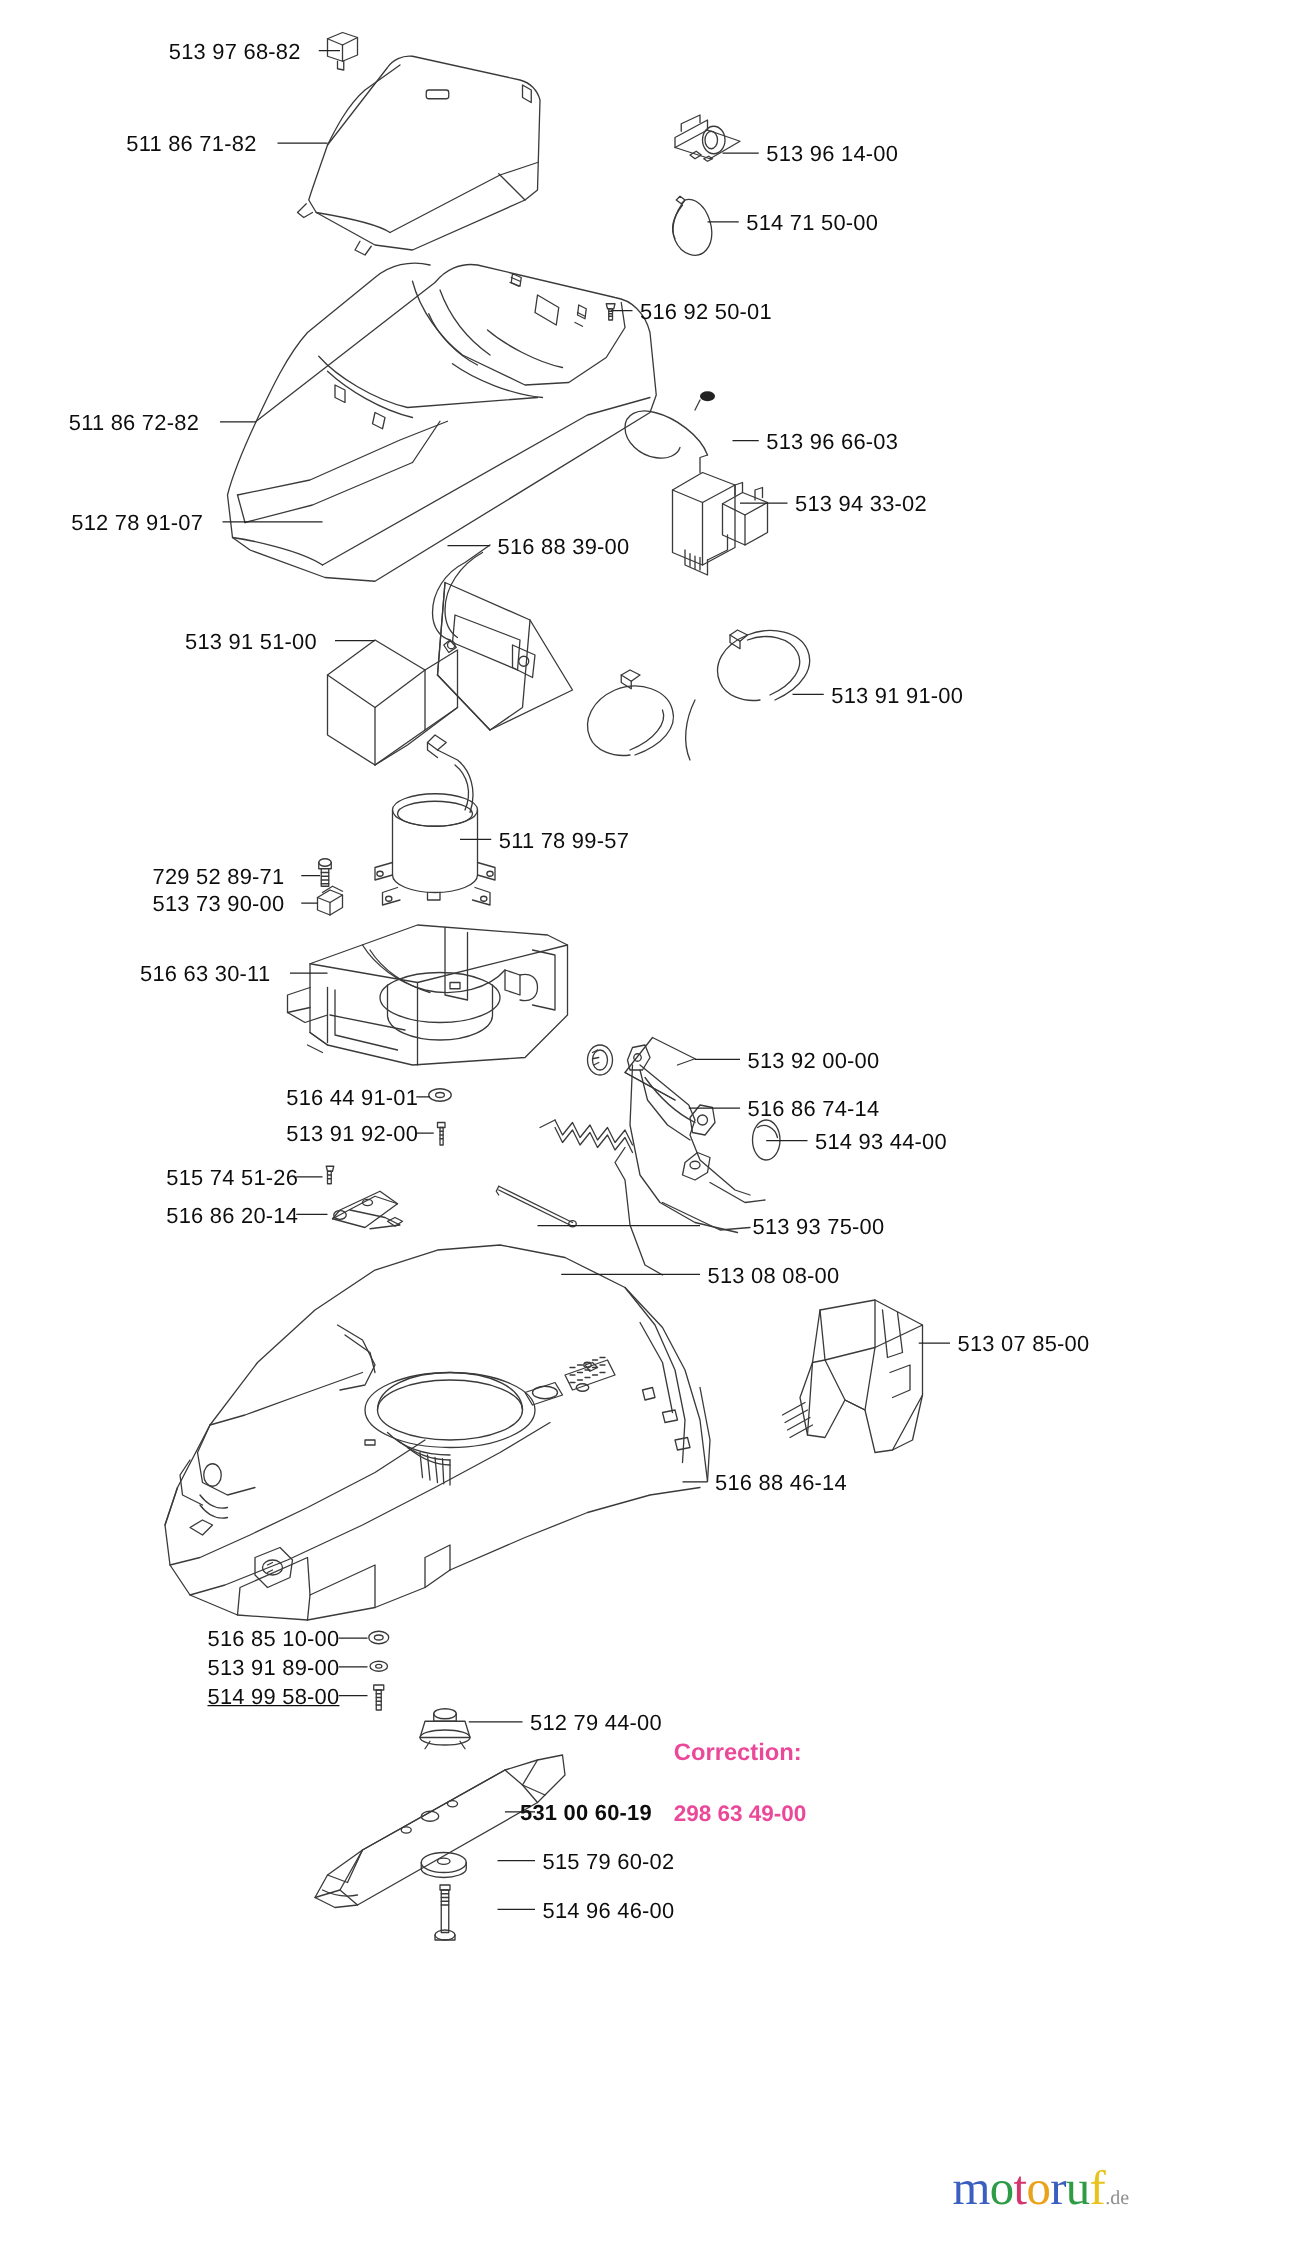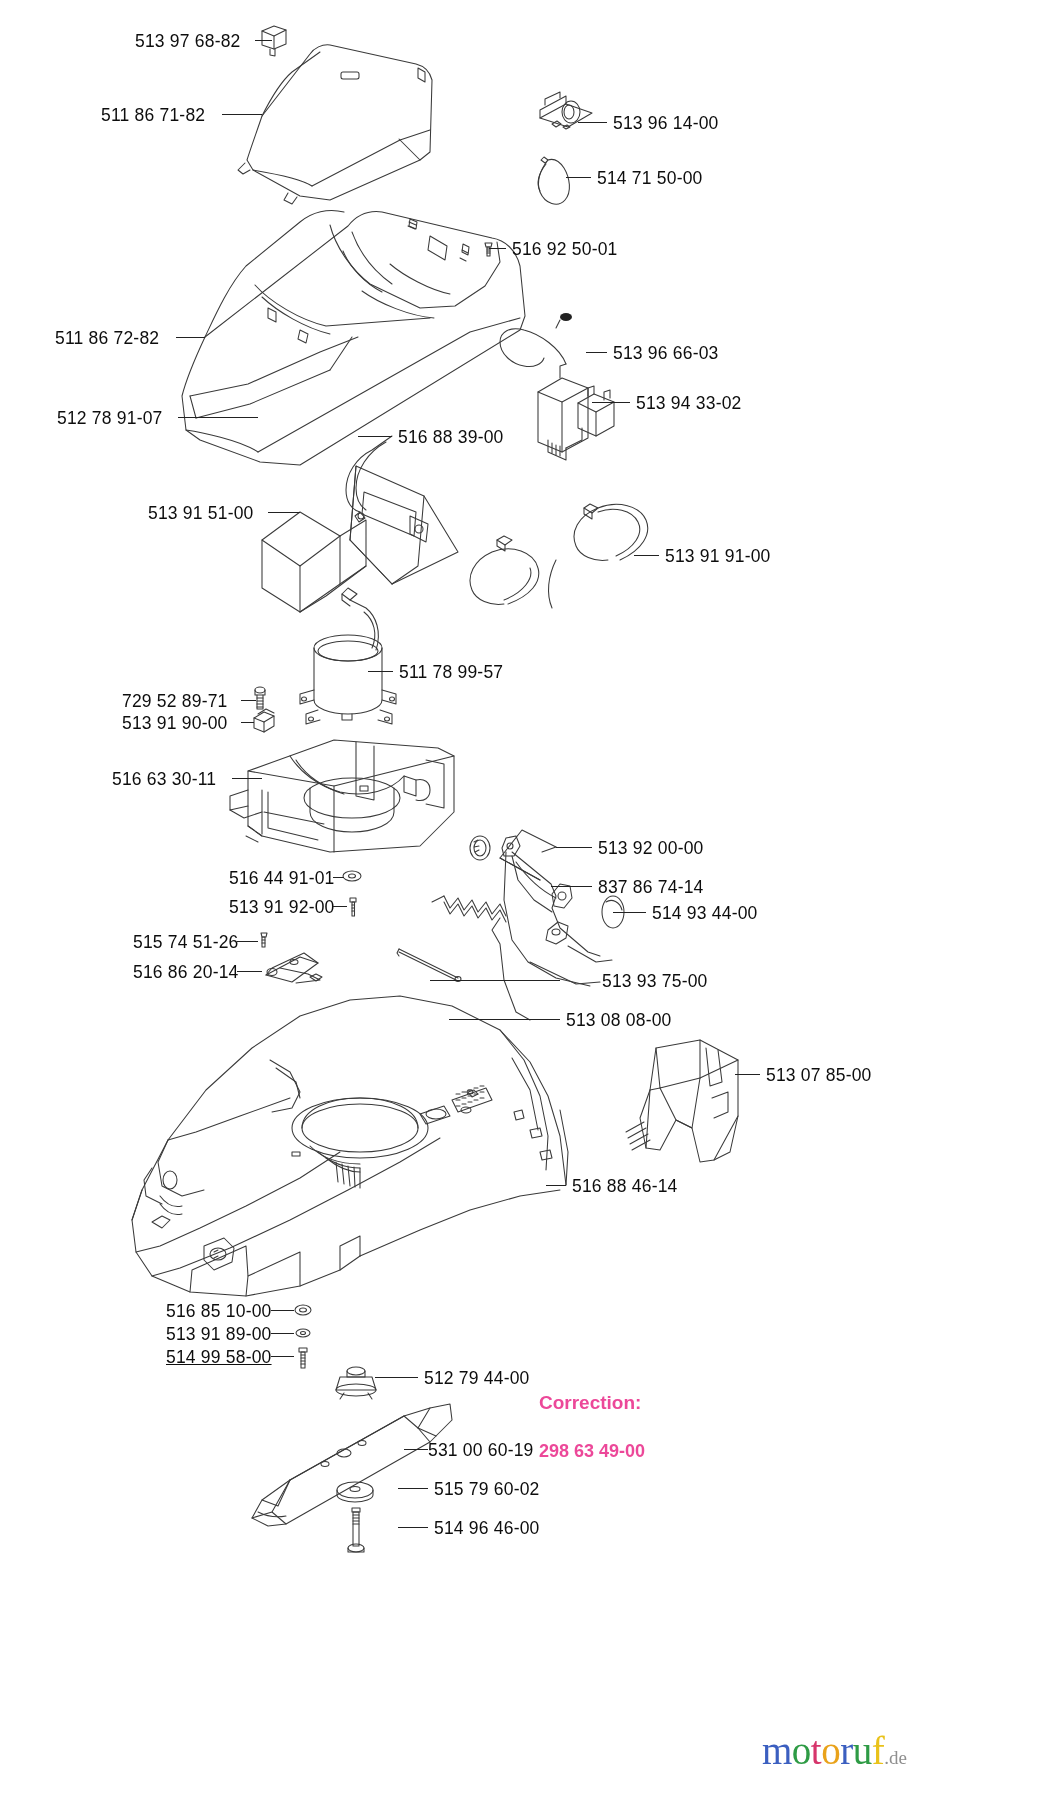--- a/index.html
+++ b/index.html
@@ -18,21 +18,21 @@
     white-space:nowrap;
     line-height:1;
   }
   .leader{position:absolute;height:0;border-top:1.1px solid #222;}
   .svgwrap{position:absolute;left:0;top:0;width:1045px;height:1800px;pointer-events:none;}
   .corr{position:absolute;font-size:19px;color:#ec4899;white-space:nowrap;font-weight:bold;}
   
   #wm{position:absolute;left:762px;top:1728px;font-size:39px;
       font-family:"Liberation Serif", serif; letter-spacing:-0.5px;}
   #wm span{font-weight:400;}
-  #wm .de{font-size:19px;color:#8f8f8f;letter-spacing:0;}
+  #wm .de{font-size:16px;color:#8f8f8f;letter-spacing:0;}
 </style>
 </head>
 <body>
 
 <div id="sheet">
 
   <svg class="svgwrap" viewBox="0 0 1045 1800" xmlns="http://www.w3.org/2000/svg">
     <g fill="none" stroke="#3a3a3a" stroke-width="1.05" stroke-linejoin="round" stroke-linecap="round">
 
       <g>
@@ -406,27 +406,27 @@
       <div class="lbl" style="left: 398px; top: 429px;">516 88 39-00</div>
       <div class="leader" style="left: 358px; top: 436px; width: 34px;"></div>
       <div class="lbl" style="left: 148px; top: 505px;">513 91 51-00</div>
       <div class="leader" style="left: 268px; top: 512px; width: 32px;"></div>
       <div class="lbl" style="left: 665px; top: 548px;">513 91 91-00</div>
       <div class="leader" style="left: 634px; top: 555px; width: 25px;"></div>
       <div class="lbl" style="left: 399px; top: 664px;">511 78 99-57</div>
       <div class="leader" style="left: 368px; top: 671px; width: 25px;"></div>
       <div class="lbl" style="left: 122px; top: 693px;">729 52 89-71</div>
       <div class="leader" style="left: 241px; top: 700px; width: 15px;"></div>
-      <div class="lbl" style="left: 122px; top: 715px;">513 91 90-00</div>
+      <div class="lbl" style="left: 122px; top: 715px;">513 73 90-00</div>
       <div class="leader" style="left: 241px; top: 722px; width: 13px;"></div>
       <div class="lbl" style="left: 112px; top: 771px;">516 63 30-11</div>
       <div class="leader" style="left: 232px; top: 778px; width: 30px;"></div>
       <div class="lbl" style="left: 598px; top: 840px;">513 92 00-00</div>
       <div class="leader" style="left: 556px; top: 847px; width: 36px;"></div>
-      <div class="lbl" style="left: 598px; top: 879px;">837 86 74-14</div>
+      <div class="lbl" style="left: 598px; top: 879px;">516 86 74-14</div>
       <div class="leader" style="left: 551px; top: 886px; width: 41px;"></div>
       <div class="lbl" style="left: 652px; top: 905px;">514 93 44-00</div>
       <div class="leader" style="left: 613px; top: 912px; width: 33px;"></div>
       <div class="lbl" style="left: 229px; top: 870px;">516 44 91-01</div>
       <div class="leader" style="left: 333px; top: 877px; width: 11px;"></div>
       <div class="lbl" style="left: 229px; top: 899px;">513 91 92-00</div>
       <div class="leader" style="left: 333px; top: 906px; width: 14px;"></div>
       <div class="lbl" style="left: 133px; top: 934px;">515 74 51-26</div>
       <div class="leader" style="left: 237px; top: 941px; width: 21px;"></div>
       <div class="lbl" style="left: 133px; top: 964px;">516 86 20-14</div>
@@ -440,21 +440,21 @@
       <div class="lbl" style="left: 572px; top: 1178px;">516 88 46-14</div>
       <div class="leader" style="left: 546px; top: 1185px; width: 20px;"></div>
       <div class="lbl" style="left: 166px; top: 1303px;">516 85 10-00</div>
       <div class="leader" style="left: 271px; top: 1310px; width: 23px;"></div>
       <div class="lbl" style="left: 166px; top: 1326px;">513 91 89-00</div>
       <div class="leader" style="left: 271px; top: 1333px; width: 23px;"></div>
       <div class="lbl" style="left: 166px; top: 1349px; text-decoration: underline;">514 99 58-00</div>
       <div class="leader" style="left: 271px; top: 1356px; width: 23px;"></div>
       <div class="lbl" style="left: 424px; top: 1370px;">512 79 44-00</div>
       <div class="leader" style="left: 375px; top: 1377px; width: 43px;"></div>
-      <div class="lbl" style="left: 428px; top: 1442px;">531 00 60-19</div>
+      <div class="lbl" style="left: 416px; top: 1442px; font-weight: bold;">531 00 60-19</div>
       <div class="leader" style="left: 404px; top: 1449px; width: 24px;"></div>
       <div class="lbl" style="left: 434px; top: 1481px;">515 79 60-02</div>
       <div class="leader" style="left: 398px; top: 1488px; width: 30px;"></div>
       <div class="lbl" style="left: 434px; top: 1520px;">514 96 46-00</div>
       <div class="leader" style="left: 398px; top: 1527px; width: 30px;"></div>
     </div>
 
   <div class="corr" style="left:539px;top:1392px;">Correction:</div>
   <div class="corr" style="left:539px;top:1441px;font-size:18px;">298 63 49-00</div>
 

